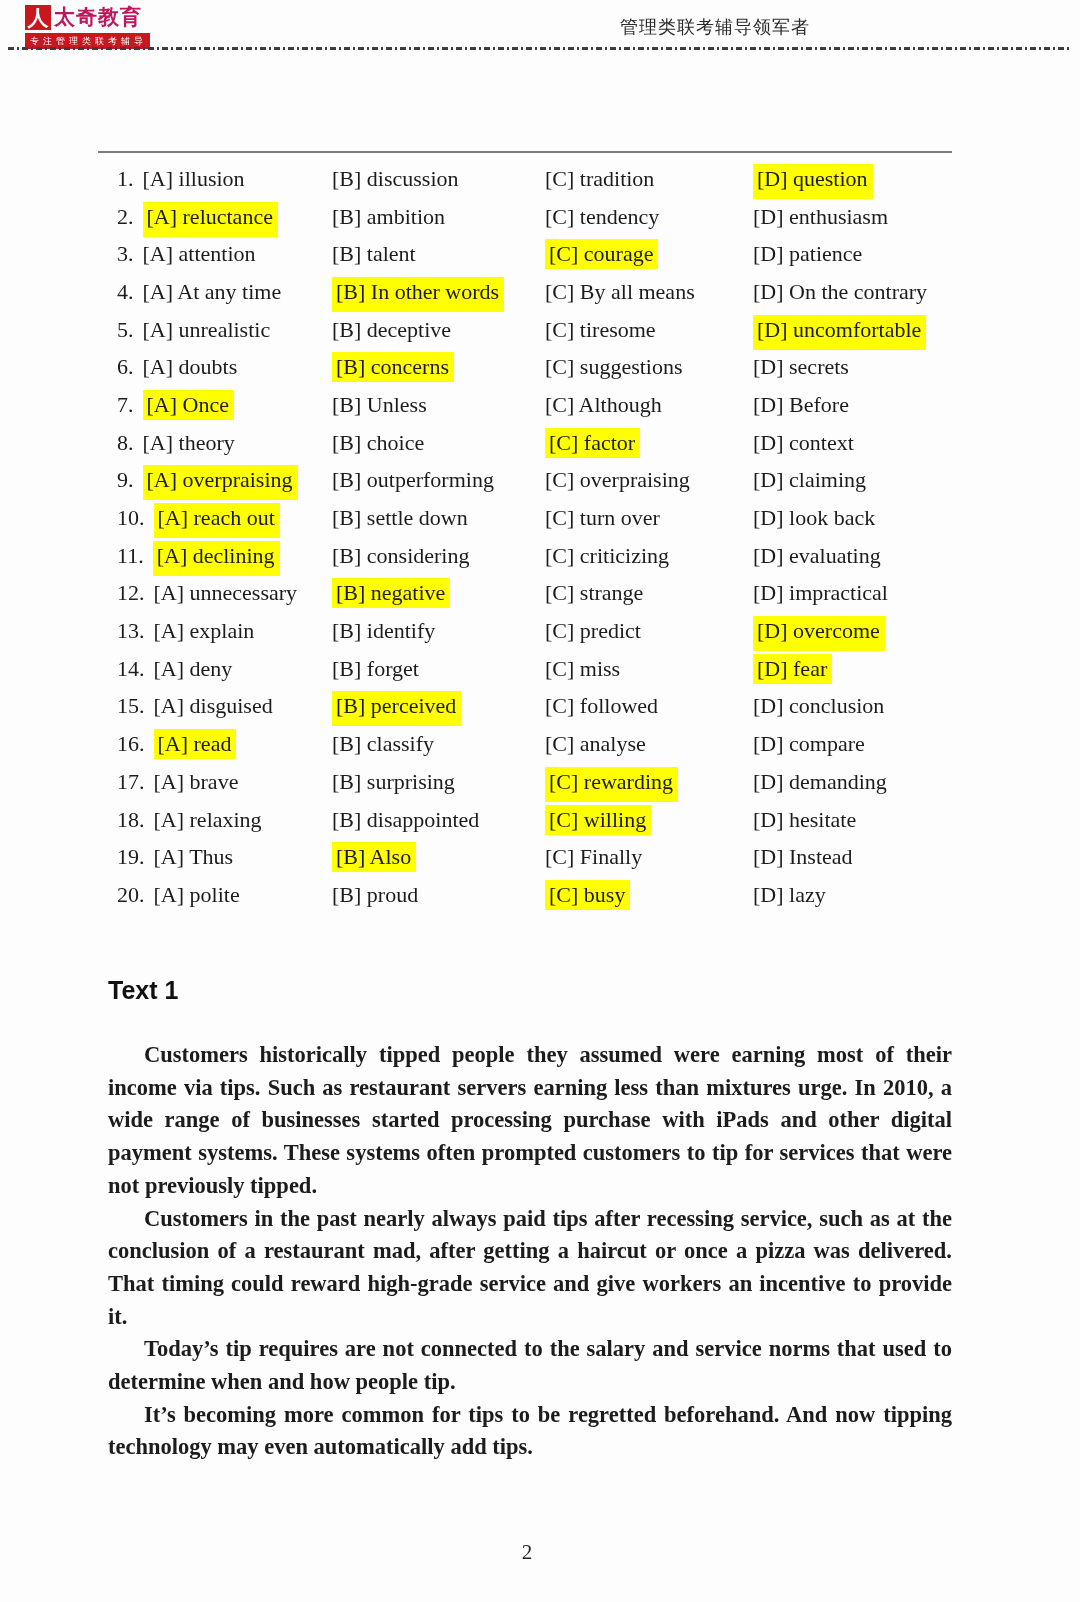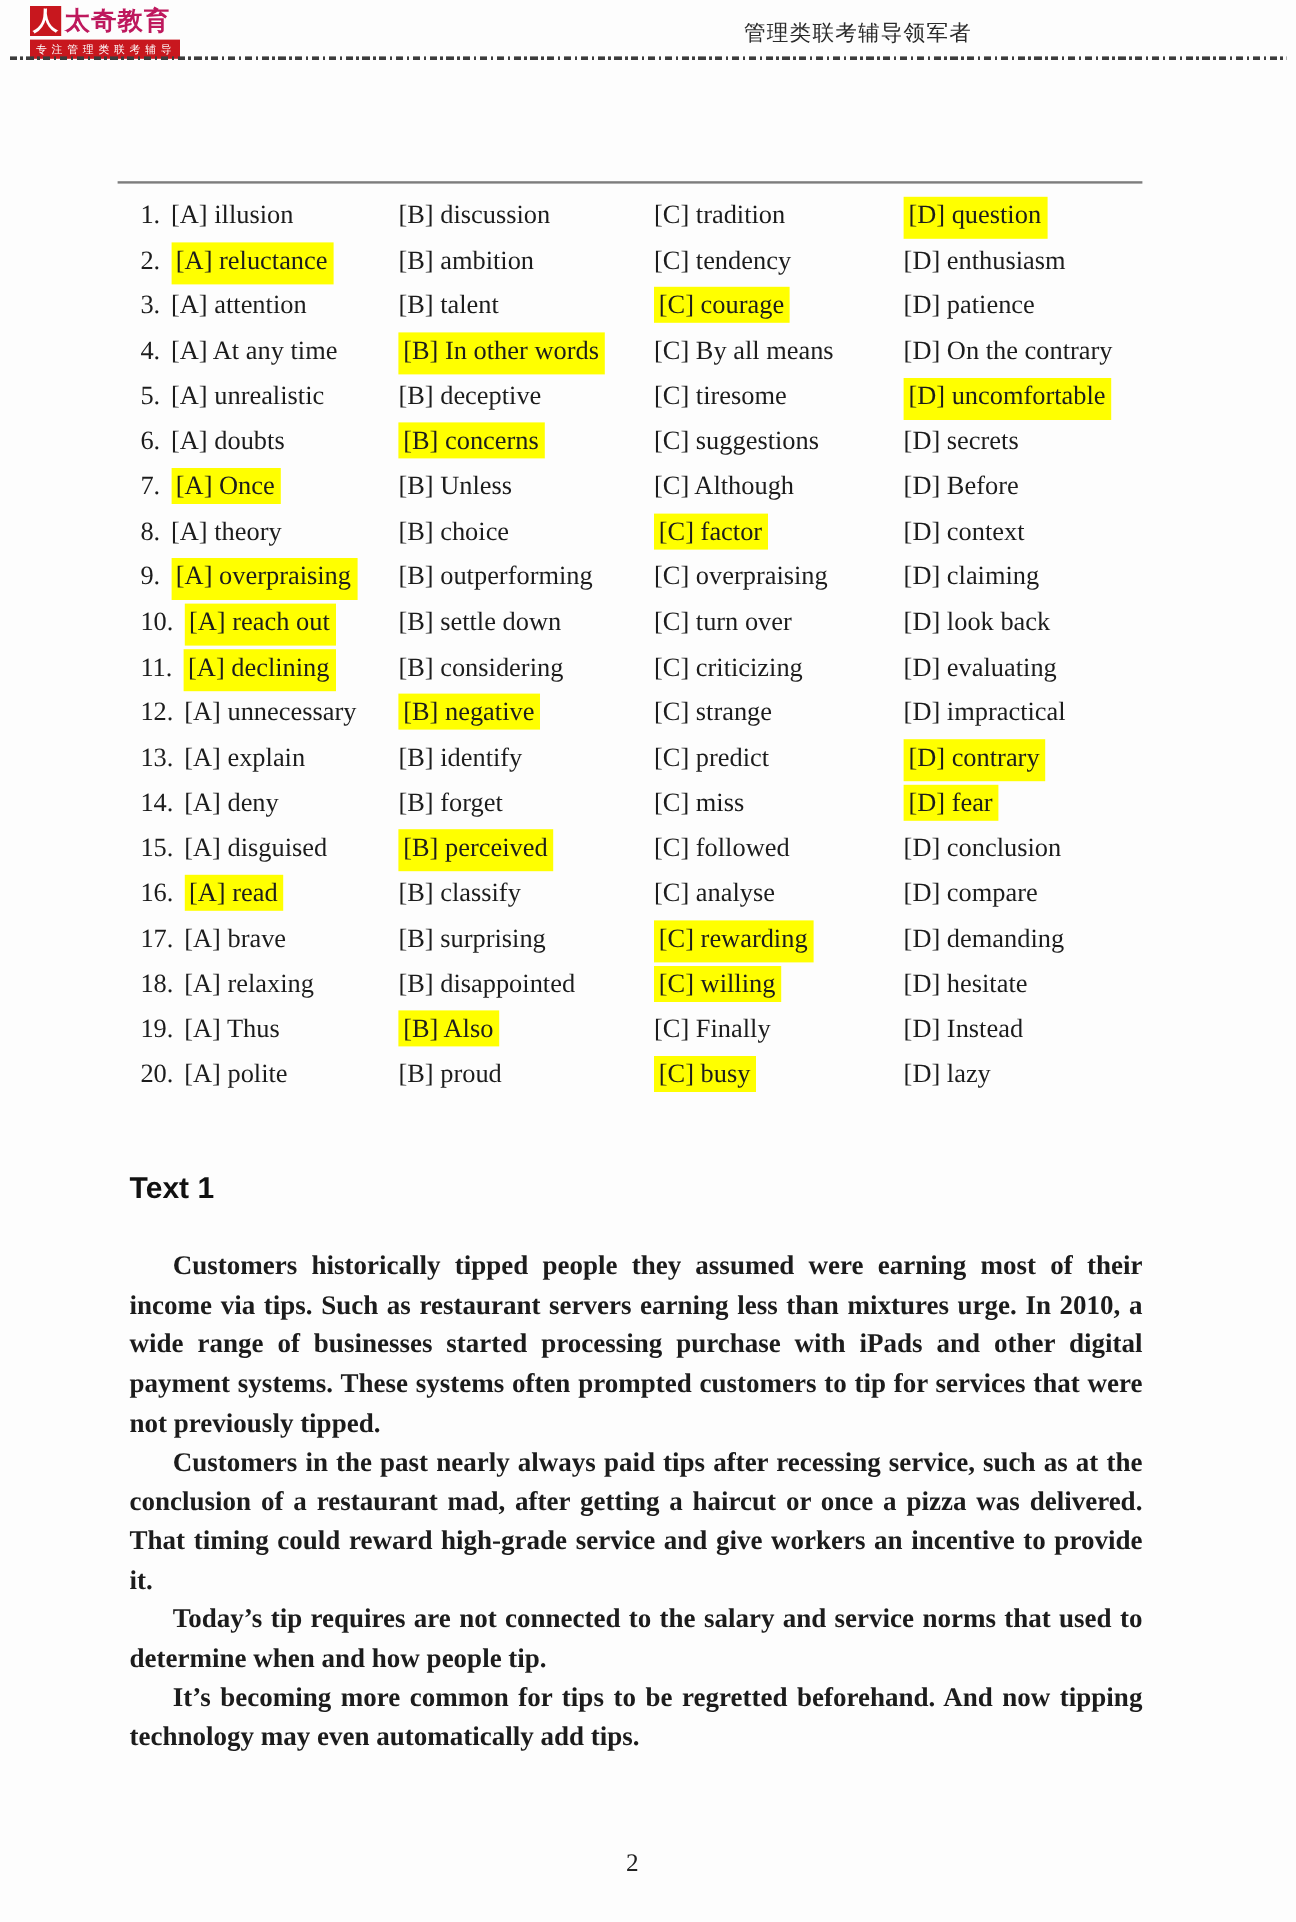--- a/index.html
+++ b/index.html
@@ -159,21 +159,21 @@
       <div class="q-row">
         <div><span class="q-no">12.</span><span class="opt">[A] unnecessary</span></div>
         <div><span class="opt hl">[B] negative</span></div>
         <div><span class="opt">[C] strange</span></div>
         <div><span class="opt">[D] impractical</span></div>
       </div>
       <div class="q-row">
         <div><span class="q-no">13.</span><span class="opt">[A] explain</span></div>
         <div><span class="opt">[B] identify</span></div>
         <div><span class="opt">[C] predict</span></div>
-        <div><span class="opt hl tall">[D] contrary</span></div>
+        <div><span class="opt hl tall">[D] overcome</span></div>
       </div>
       <div class="q-row">
         <div><span class="q-no">14.</span><span class="opt">[A] deny</span></div>
         <div><span class="opt">[B] forget</span></div>
         <div><span class="opt">[C] miss</span></div>
         <div><span class="opt hl">[D] fear</span></div>
       </div>
       <div class="q-row">
         <div><span class="q-no">15.</span><span class="opt">[A] disguised</span></div>
         <div><span class="opt hl tall">[B] perceived</span></div>

